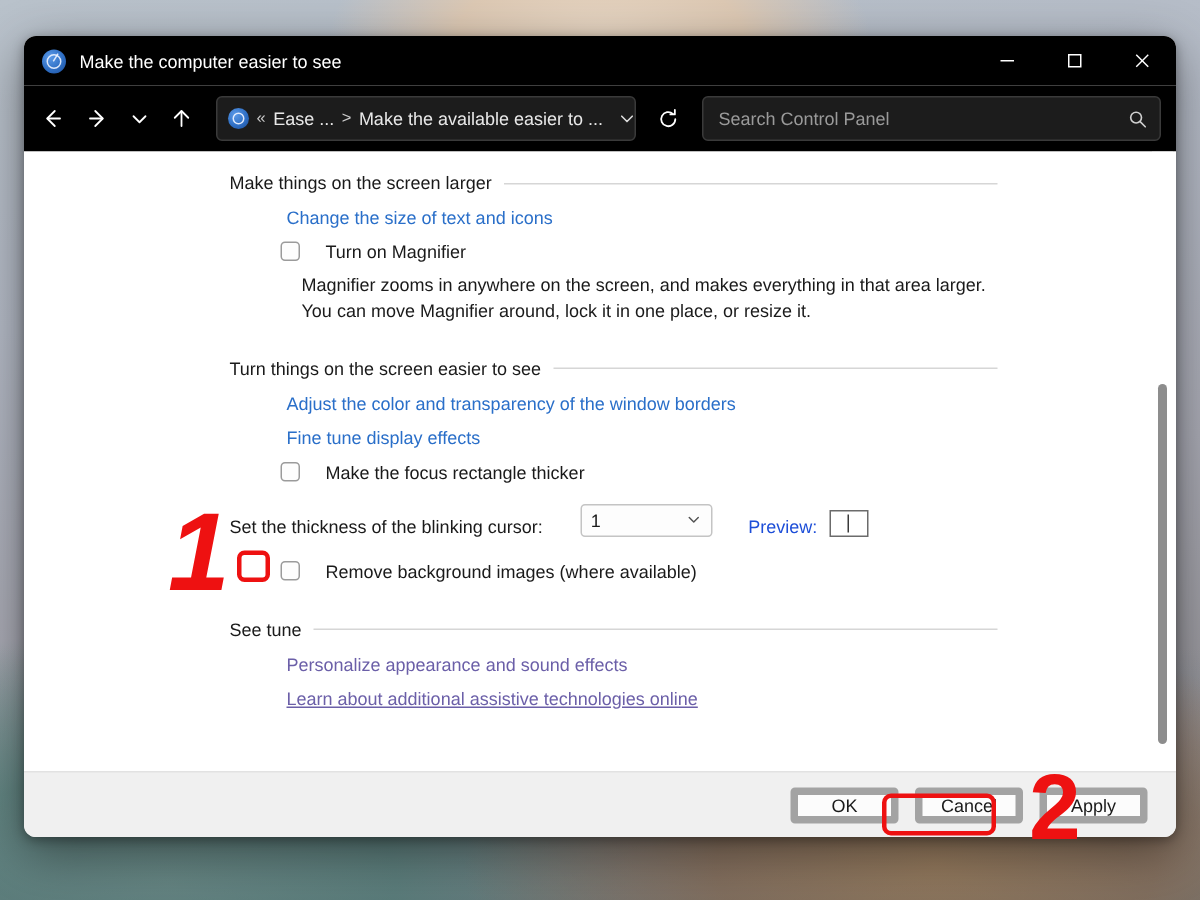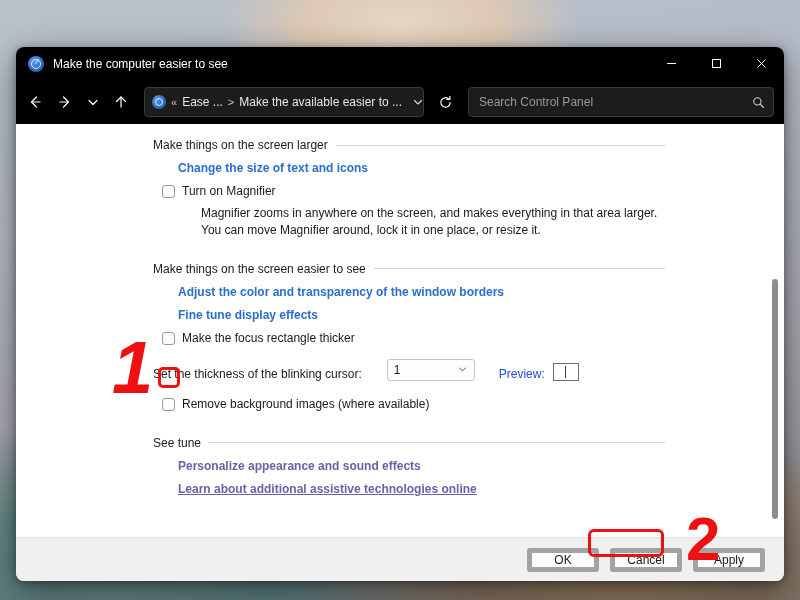--- a/index.html
+++ b/index.html
@@ -28,21 +28,21 @@
     content: "";
     position: absolute;
     inset: 0;
     background: linear-gradient(to bottom, rgba(255,255,255,0) 72%, rgba(70,95,100,0.30) 88%, rgba(60,85,90,0.42) 100%);
   }
 
   
   #window {
     position: absolute;
     left: 16px;
-    top: 47px;
+    top: 24px;
     width: 768px;
     height: 534px;
     border-radius: 8px;
     overflow: hidden;
     box-shadow: 0 10px 34px rgba(0,0,0,0.45), 0 2px 8px rgba(0,0,0,0.35);
     display: flex;
     flex-direction: column;
     background: #ffffff;
   }
 
@@ -234,35 +234,34 @@
   .group-head .ln {
     flex: 1 1 auto;
     height: 1px;
     background: #d6d6d6;
   }
 
   .link {
     display: block;
     color: #2a6fc9;
     font-size: 12px;
-    margin-left: 25px;
+    margin-left: 38px;
     margin-bottom: 9px;
     text-decoration: none;
     width: fit-content;
-    font-weight: bold;
   }
   .link.purple { color: #6b5fa8; }
   .link.hover { text-decoration: underline; }
 
   .cb-row {
     display: flex;
-    align-items: flex-end;
-    margin-left: 9px;
+    align-items: flex-start;
+    margin-left: 34px;
     margin-bottom: 7px;
-    gap: 7px;
+    gap: 17px;
     position: relative;
     width: fit-content;
   }
   .cbox {
     width: 13px; height: 13px;
     border: 1px solid #9b9b9b;
     border-radius: 3px;
     background: #fdfdfd;
     box-sizing: border-box;
     flex: 0 0 auto;
@@ -523,21 +522,21 @@
 
         <div class="cb-row">
           <span class="cbox"></span>
           <span class="cb-label">Turn on Magnifier</span>
         </div>
         <div class="desc">Magnifier zooms in anywhere on the screen, and makes everything in that area larger. You can move Magnifier around, lock it in one place, or resize it.</div>
 
         <div class="gap-lg"></div>
 
         <div class="group-head">
-          <span>Make things on the screen easier to see</span>
+          <span>Turn things on the screen easier to see</span>
           <span class="ln"></span>
         </div>
         <a class="link" href="#">Adjust the color and transparency of the window borders</a>
         <a class="link" href="#">Fine tune display effects</a>
 
         <div class="cb-row">
           <span class="cbox"></span>
           <span class="cb-label">Make the focus rectangle thicker</span>
         </div>
 

